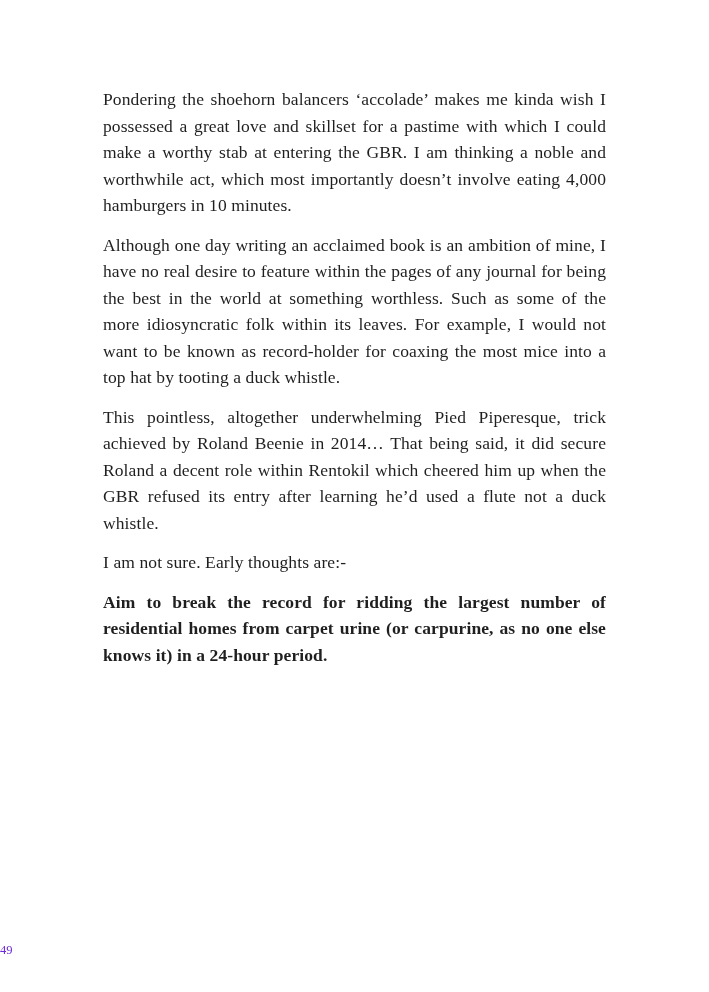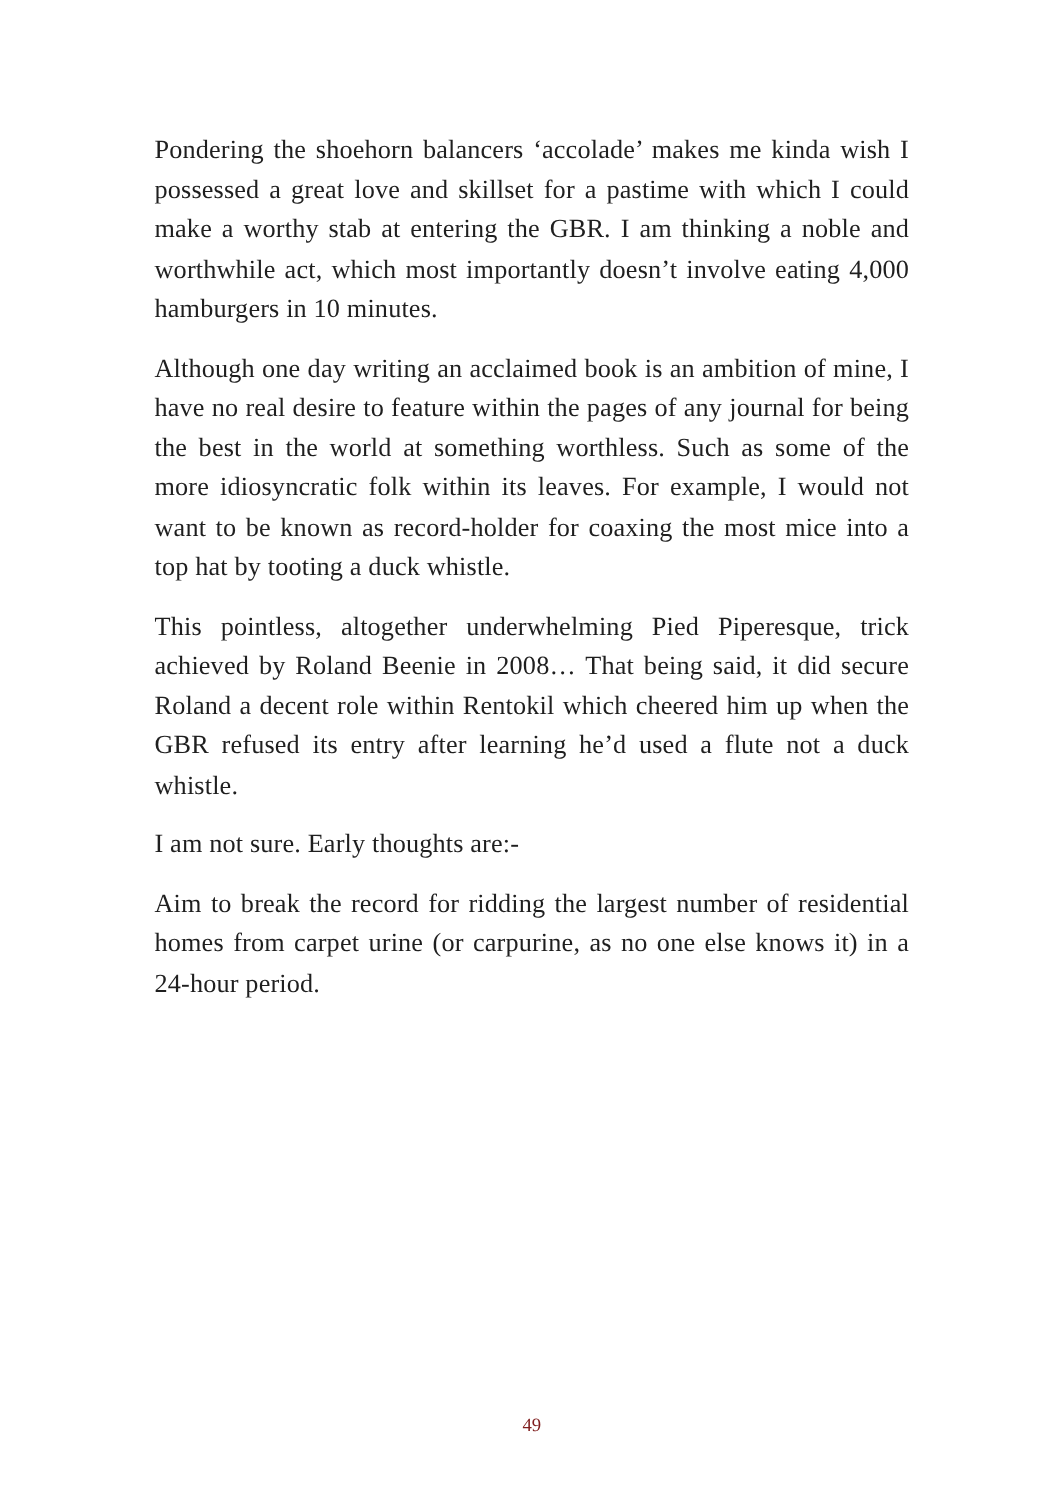--- a/index.html
+++ b/index.html
@@ -26,38 +26,37 @@
   }
   .content p {
     margin: 0 0 13px 0;
     font-size: 17.5px;
     line-height: 26.5px;
     text-align: justify;
     text-justify: inter-word;
     letter-spacing: 0.1px;
   }
   .content p.bold {
-    font-weight: normal;
+    font-weight: bold;
   }
   .page-number {
     position: absolute;
     bottom: 38px;
     left: 0;
     width: 100%;
-    text-align: center;
     font-size: 12.5px;
-    color: #7f1d1d;
+    color: #6d28d9;
     font-family: "Liberation Serif", serif;
   }
 </style>
 </head>
 <body>
 
 <div class="page">
   <div class="content">
     <p>Pondering the shoehorn balancers ‘accolade’ makes me kinda wish I possessed a great love and skillset for a pastime with which I could make a worthy stab at entering the GBR. I am thinking a noble and worthwhile act, which most importantly doesn’t involve eating 4,000 hamburgers in 10 minutes.</p>
     <p>Although one day writing an acclaimed book is an ambition of mine, I have no real desire to feature within the pages of any journal for being the best in the world at something worthless. Such as some of the more idiosyncratic folk within its leaves. For example, I would not want to be known as record-holder for coaxing the most mice into a top hat by tooting a duck whistle.</p>
-    <p>This pointless, altogether underwhelming Pied Piperesque, trick achieved by Roland Beenie in 2008… That being said, it did secure Roland a decent role within Rentokil which cheered him up when the GBR refused its entry after learning he’d used a flute not a duck whistle.</p>
+    <p>This pointless, altogether underwhelming Pied Piperesque, trick achieved by Roland Beenie in 2014… That being said, it did secure Roland a decent role within Rentokil which cheered him up when the GBR refused its entry after learning he’d used a flute not a duck whistle.</p>
     <p>I am not sure. Early thoughts are:-</p>
     <p class="bold">Aim to break the record for ridding the largest number of residential homes from carpet urine (or carpurine, as no one else knows it) in a 24-hour period.</p>
   </div>
   <div class="page-number">49</div>
 </div>
 
 </body></html>

